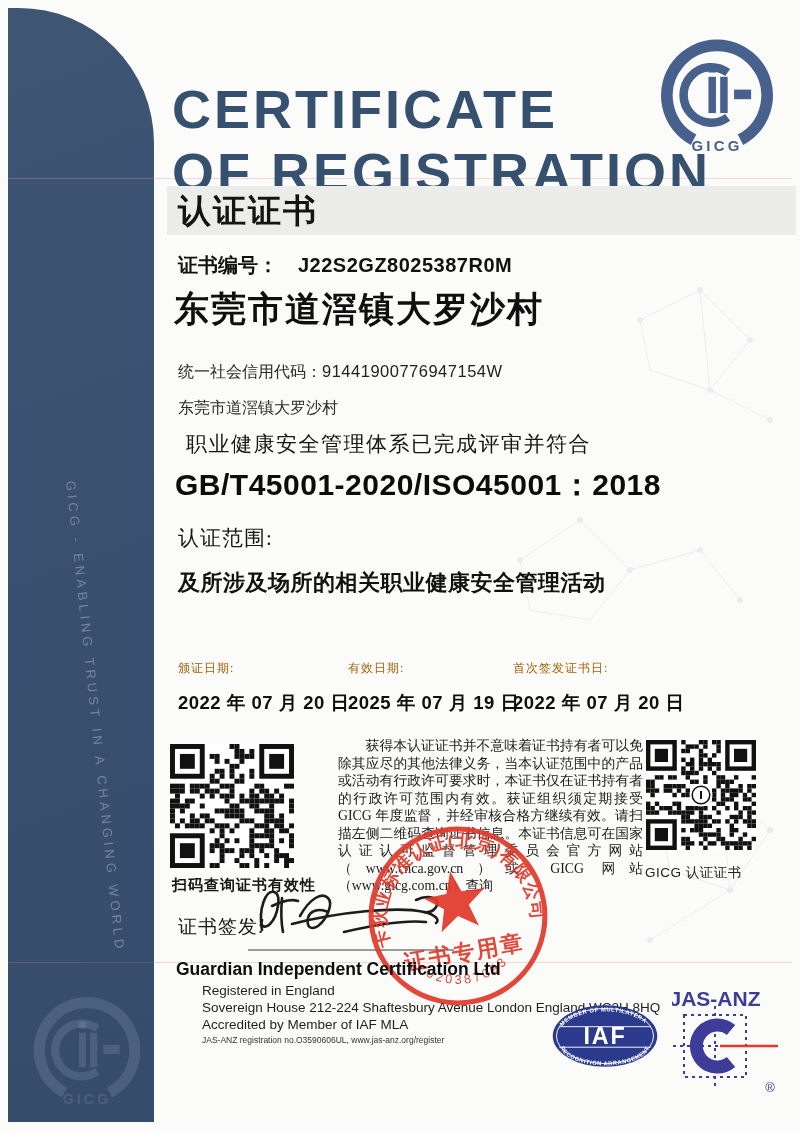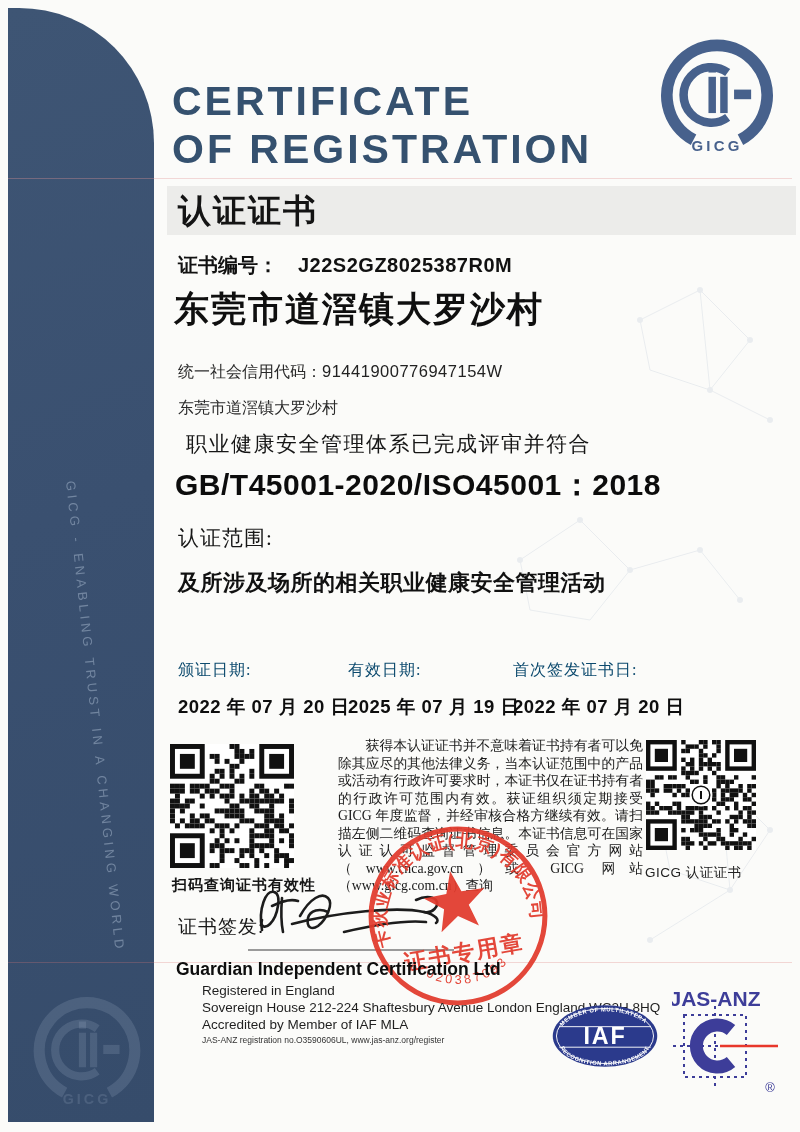--- a/index.html
+++ b/index.html
@@ -12,41 +12,41 @@
   .sidebar-tagline{position:absolute;left:70px;top:472px;transform:rotate(84deg);transform-origin:0 0;
     white-space:nowrap;font-size:13px;letter-spacing:4px;color:rgba(205,220,240,0.38);}
   .sidebar-logo{position:absolute;left:18px;top:982px;width:122px;height:122px;color:rgba(200,214,233,0.15);}
   
   .scanline{position:absolute;left:8px;width:784px;height:1px;}
   
   .constellation{position:absolute;left:400px;top:260px;width:392px;height:760px;opacity:0.16;pointer-events:none;}
   
   .gicg-logo{position:absolute;left:653px;top:32px;width:128px;height:128px;color:#47618c;}
   
-  .title{position:absolute;left:172px;top:78px;font-size:41px;line-height:1.16;font-weight:800;
+  .title{position:absolute;left:172px;top:78px;font-size:54px;line-height:1.16;font-weight:800;
     letter-spacing:3px;color:#35516f;}
   .band{position:absolute;left:167px;top:186px;width:629px;height:49px;background:#ececea;}
   .subtitle{position:absolute;left:178px;top:189px;font-size:33px;font-weight:700;color:#141414;letter-spacing:2px;}
   
   .cert-no{position:absolute;left:178px;top:252px;font-size:20px;font-weight:700;color:#111;}
   .cert-no .val{margin-left:20px;letter-spacing:0.5px;}
   .company{position:absolute;left:174px;top:286px;font-size:35px;font-weight:700;color:#0f0f0f;
     letter-spacing:2px;font-family:"Liberation Serif",serif;}
   .credit{position:absolute;left:178px;top:362px;font-size:16px;color:#2a2a2a;font-family:"Liberation Serif",serif;}
   .credit .val{font-family:"Liberation Sans",sans-serif;font-size:16.5px;color:#222;letter-spacing:0.5px;}
   .address{position:absolute;left:178px;top:398px;font-size:16px;color:#2a2a2a;font-family:"Liberation Serif",serif;}
   .statement{position:absolute;left:186px;top:430px;font-size:21px;color:#161616;letter-spacing:1.5px;
     font-family:"Liberation Serif",serif;}
   .standard{position:absolute;left:175px;top:465px;font-size:30px;font-weight:800;color:#0c0c0c;letter-spacing:0.5px;}
   .scope-label{position:absolute;left:178px;top:524px;font-size:21px;color:#161616;letter-spacing:1px;
     font-family:"Liberation Serif",serif;}
   .scope{position:absolute;left:178px;top:567px;font-size:22px;font-weight:700;color:#111;line-height:1.45;letter-spacing:0.5px;}
   
   .date-col{position:absolute;top:660px;}
-  .date-col .lbl{font-size:16px;color:#0c4a6e;letter-spacing:1px;font-family:"Liberation Serif",serif;}
+  .date-col .lbl{font-size:12px;color:#a16207;letter-spacing:1px;font-family:"Liberation Serif",serif;}
   .date-col .val{margin-top:13px;font-size:18.5px;font-weight:700;color:#0e0e0e;letter-spacing:0.5px;}
   .dc1{left:178px;} .dc2{left:348px;} .dc3{left:513px;}
   
   .qr{position:absolute;background:#fff;}
   .qr-left{left:170px;top:744px;width:124px;height:124px;}
   .qr-right{left:646px;top:740px;width:110px;height:110px;}
   .qr-left-caption{position:absolute;left:172px;top:876px;font-size:15px;font-weight:600;color:#161616;letter-spacing:1px;}
   .qr-right-caption{position:absolute;left:645px;top:864px;font-size:13.5px;color:#222;letter-spacing:0.5px;}
   .notice{position:absolute;left:338px;top:737px;width:305px;font-size:13.8px;line-height:1.27;
     text-align:justify;text-indent:2em;color:#1a1a1a;font-family:"Liberation Serif",serif;}

